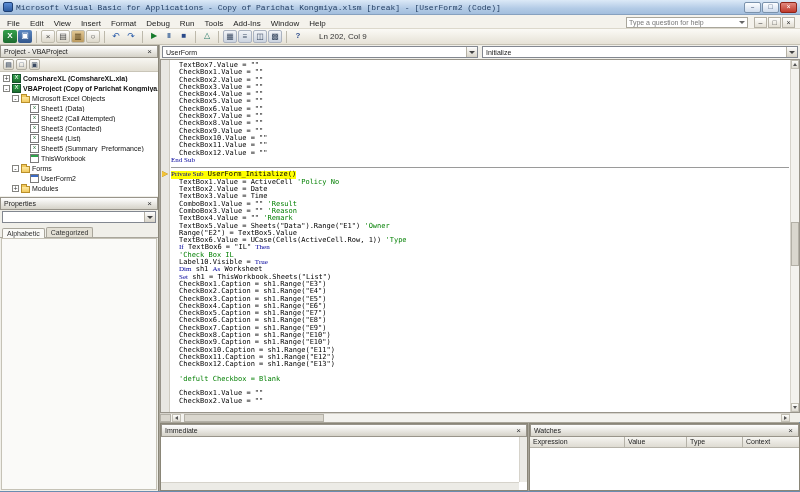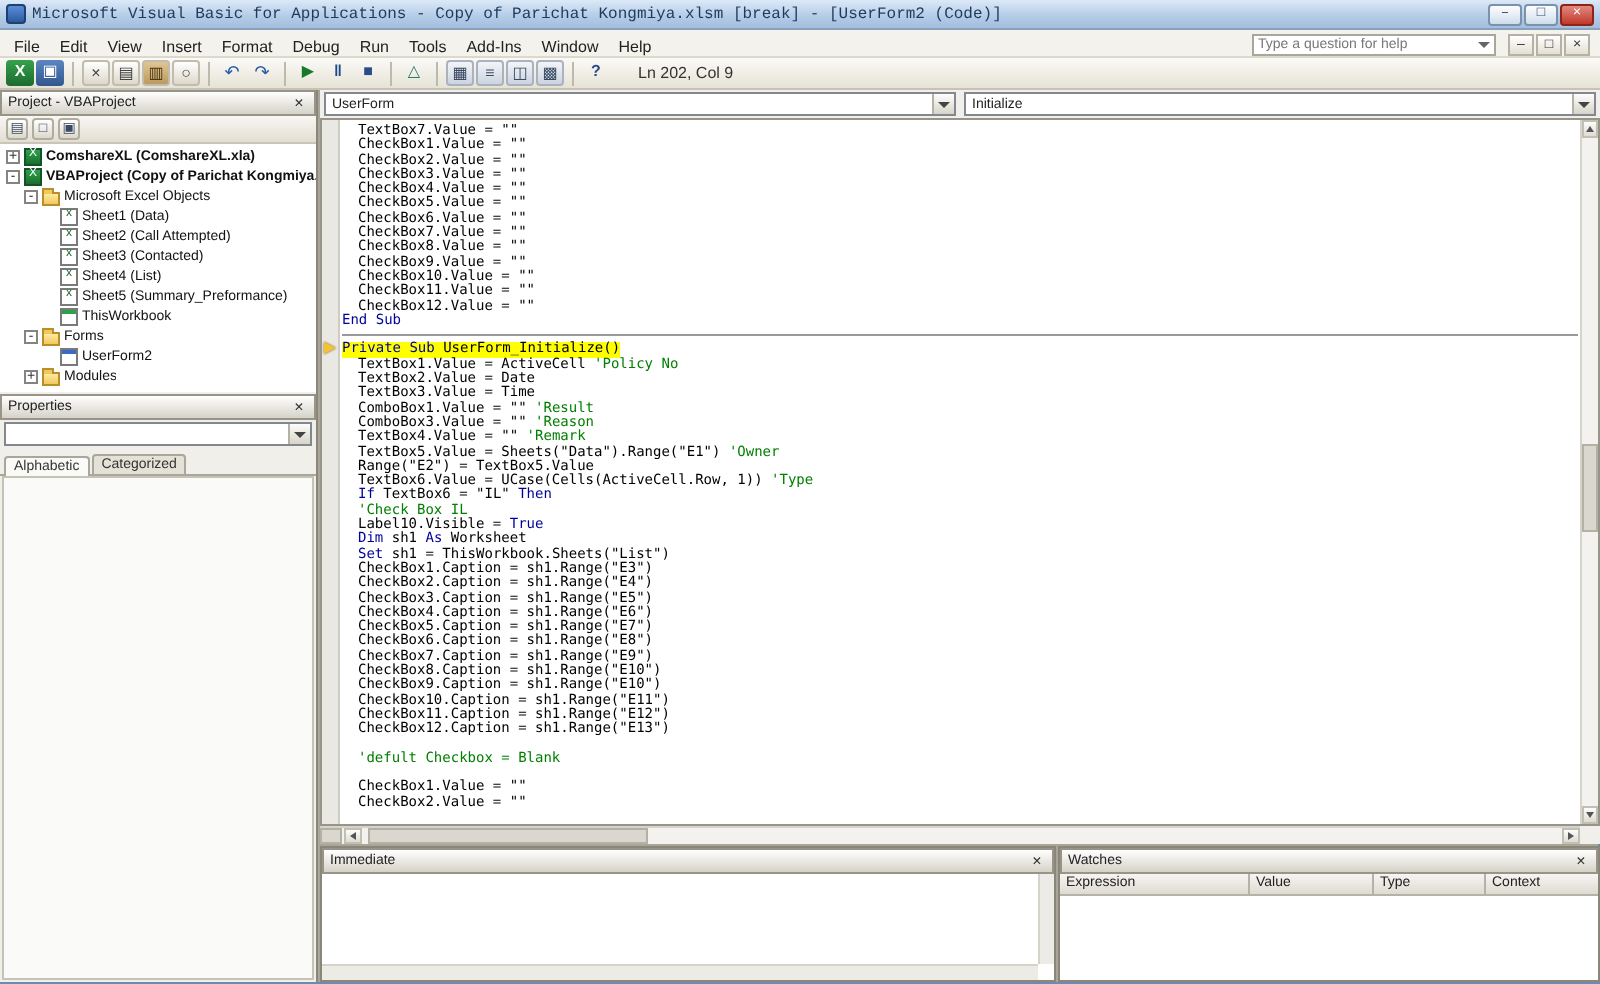--- a/index.html
+++ b/index.html
@@ -110,21 +110,21 @@
   #break-arrow { position:absolute; left:1px; top:0; width:0; height:0;
                  border-left:6px solid #f2c338; border-top:3px solid transparent; border-bottom:3px solid transparent;
                  filter:drop-shadow(0 0 0.5px #7a5c00); }
   .code-lines { position:absolute; left:10px; top:2px; right:10px; bottom:0;
                 font-family:"DejaVu Sans Mono", monospace; font-size:7px; line-height:7.3px;
                 white-space:pre; overflow:hidden; }
   .cl { height:7.3px; }
   .cl.ind1 { padding-left:8px; }
   .cl-text { display:inline-block; }
   .cl-text.hl { background:#ffff00; }
-  .tok-n { color:#000; } .tok-k { color:#00009b; } .tok-c { color:#007f00; }
+  .tok-n { color:#000; } .tok-k { color:#00009b;font-family:Liberation Serif, serif; } .tok-c { color:#007f00; }
   .proc-sep { height:7.3px; position:relative; }
   .proc-sep::after { content:""; position:absolute; left:-10px; right:-10px; top:3px; border-top:1px solid #9a9a9a; }
 
   
   .vscroll { position:absolute; top:0; right:0; bottom:0; width:9px; background:#f3f2ee; border-left:1px solid #d6d3cb; }
   .sb-btn { position:absolute; left:0; right:0; height:9px; background:linear-gradient(#fdfdfb,#dedbd2);
             border:1px solid #c2bfb4; display:flex; align-items:center; justify-content:center; }
   .sb-btn.up { top:0; } .sb-btn.down { bottom:0; }
   .sb-btn.up::after { content:""; border-left:2px solid transparent; border-right:2px solid transparent; border-bottom:3px solid #555; }
   .sb-btn.down::after { content:""; border-left:2px solid transparent; border-right:2px solid transparent; border-top:3px solid #555; }

